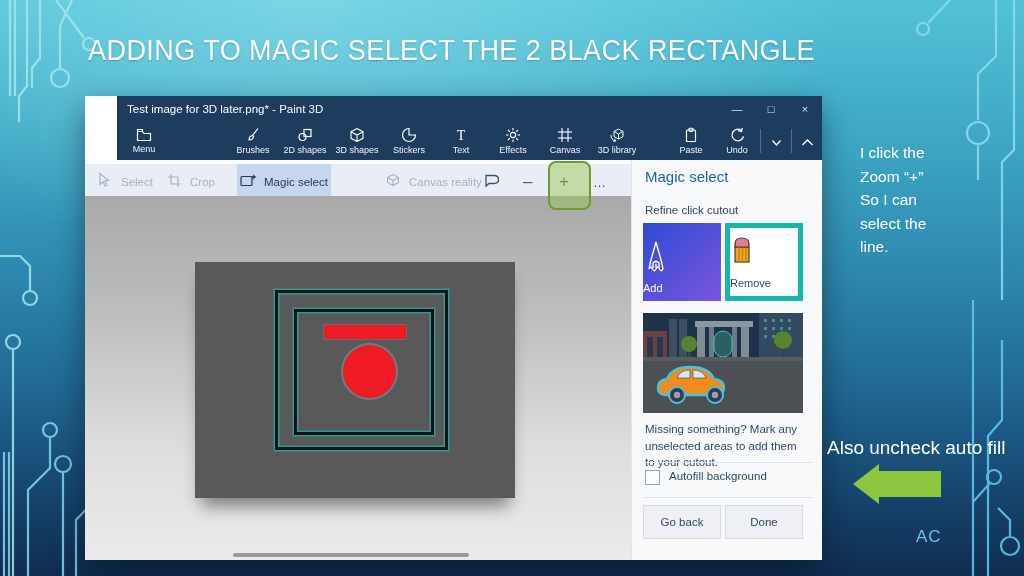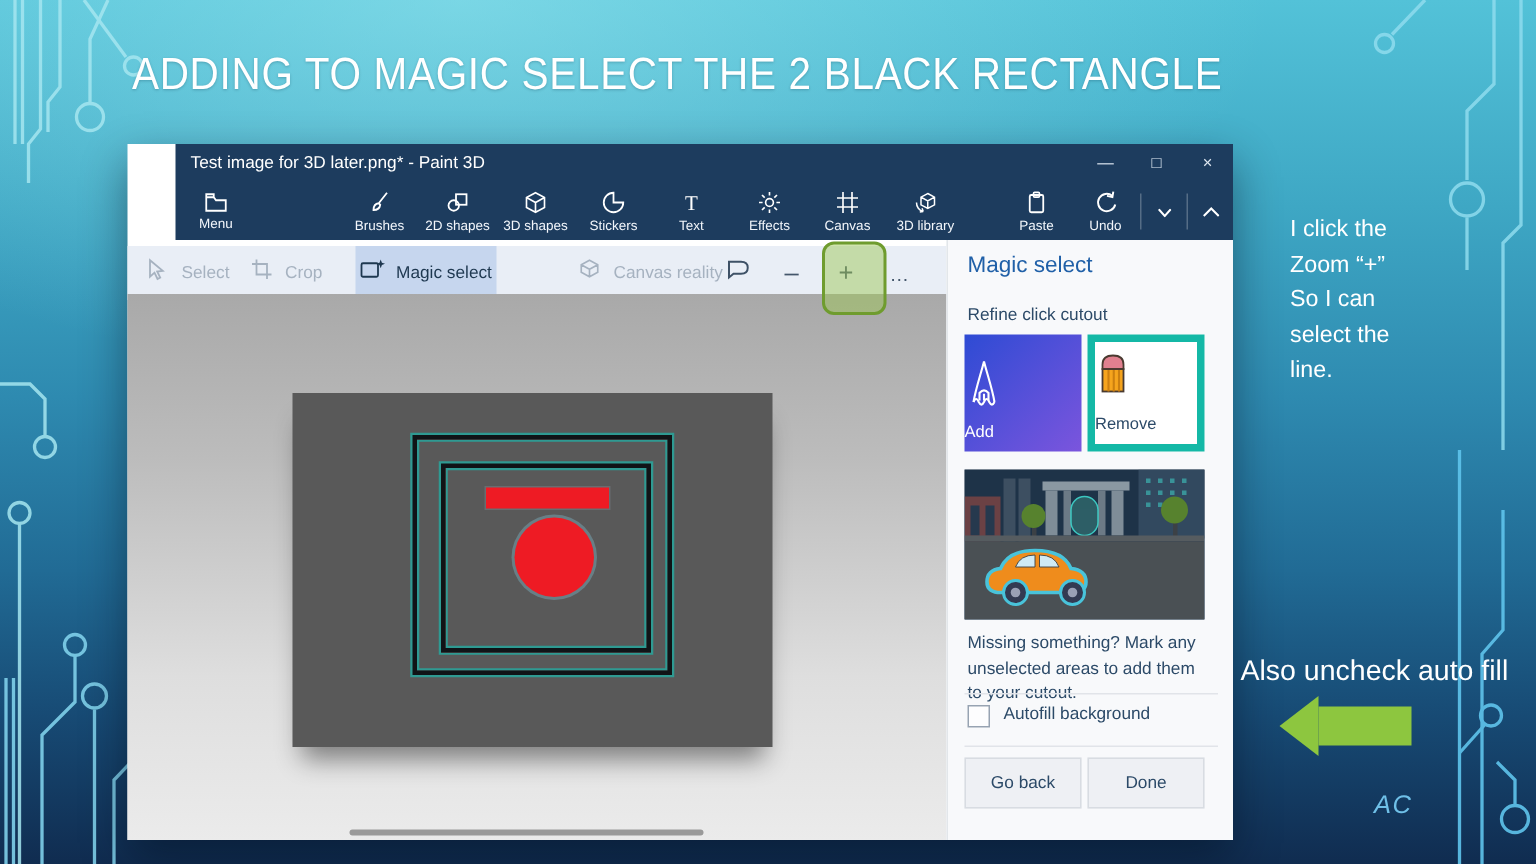--- a/index.html
+++ b/index.html
@@ -86,21 +86,21 @@
 
   
   .zoom-highlight { position:absolute; left:463px; top:65px; width:43px; height:49px;
     border:2px solid #6f9c2e; border-radius:8px; background:rgba(157,199,84,0.48); }
   .notice { position:absolute; left:860px; top:141px; width:160px; color:#ffffff; font-size:15.5px; line-height:23.5px; }
   .side-note { position:absolute; left:827px; top:437px; color:#ffffff; font-size:19px; white-space:nowrap; }
   .green-arrow { position:absolute; left:853px; top:464px; width:88px; height:40px; }
   .arrow-head { position:absolute; left:0; top:0; width:0; height:0;
     border-top:20px solid transparent; border-bottom:20px solid transparent; border-right:26px solid #8dc63f; }
   .arrow-body { position:absolute; left:26px; top:7px; width:62px; height:26px; background:#8dc63f; }
-  .initials { position:absolute; left:916px; top:527px; color:#6fc0e8; font-size:17px; letter-spacing:1px;font-style:italic; }
+  .initials { position:absolute; left:916px; top:527px; color:#6fc0e8; font-size:17px; letter-spacing:1px; }
 </style>
 </head>
 <body>
 
 <div class="slide">
 
   <svg class="circuits" width="1024" height="576" viewBox="0 0 1024 576" fill="none">
     <g stroke="#a5e6f0" stroke-width="2.2" opacity="0.85">
       <path d="M10,0 V96"></path>
         <path d="M15,0 V96"></path>

